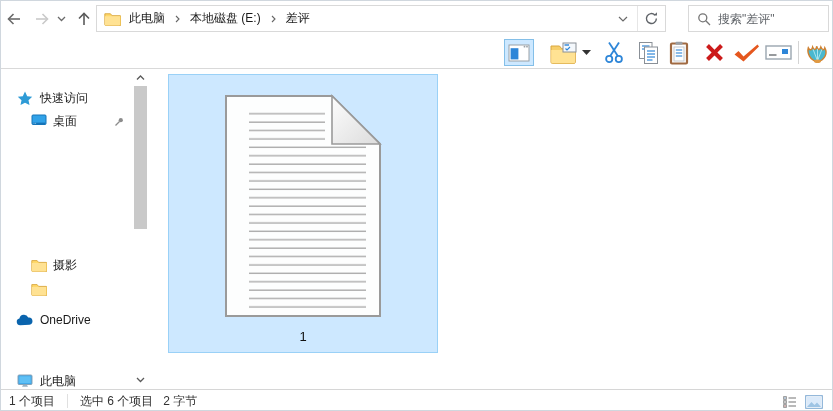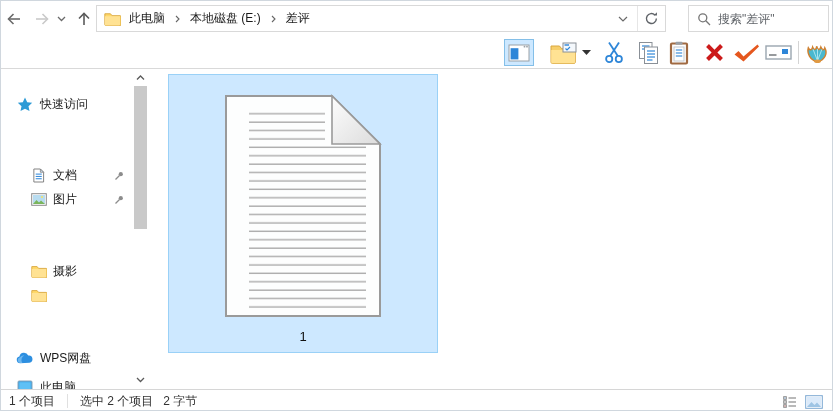--- a/index.html
+++ b/index.html
@@ -27,21 +27,21 @@
   .searchbox input {
     border:none; outline:none; flex:1; min-width:0; font-family:inherit; font-size:12px; color:#555; background:transparent;
   }
   .searchbox input::placeholder { color:#5f6368; opacity:1; }
   
   .row2 { position:absolute; left:0; top:35px; width:833px; height:33px; background:#fff; border-bottom:1px solid #d9d9d9; }
   .tbtn { position:absolute; top:3px; width:30px; height:27px; display:flex; align-items:center; justify-content:center; }
   .tbtn.selected { background:#cde8ff; border:1px solid #84bfe8; }
   .tool-sep { position:absolute; top:5px; width:1px; height:23px; background:#d4d4d4; }
   
-  .sidebar { position:absolute; left:0; top:76px; width:152px; height:318px; background:#fff;text-align:center; }
+  .sidebar { position:absolute; left:0; top:70px; width:152px; height:318px; background:#fff;text-align:center; }
   .srow { position:absolute; left:0; width:150px; height:22px; display:flex; align-items:center; cursor:default; }
   .srow .sicon { position:absolute; width:17px; height:17px; display:flex; align-items:center; justify-content:center; }
   .srow.root .sicon { left:15px; } .srow.root .slabel { margin-left:39px; }
   .srow.child .sicon { left:29px; } .srow.child .slabel { margin-left:52px; }
   .slabel { white-space:nowrap; }
   .pin { position:absolute; left:113px; top:6px; }
   
   .sb-scroll-up   { position:absolute; left:131px; top:70px;  width:17px; height:13px; display:flex; align-items:center; justify-content:center; }
   .sb-scroll-down { position:absolute; left:131px; top:372px; width:17px; height:13px; display:flex; align-items:center; justify-content:center; }
   .sb-thumb { position:absolute; left:133px; top:85px; width:13px; height:143px; background:#c9c9c9; }
@@ -236,60 +236,40 @@
 
     <div class="srow root" style="top:16px">
       <span class="sicon">
           <svg width="16" height="15" viewBox="0 0 16 15">
             <path d="M8 .6 l2.2 4.6 5 .6 -3.7 3.4 1 4.9 L8 11.7 3.5 14.1 l1 -4.9 L.8 5.8 l5 -.6 z" fill="#2e9bd6"></path>
           </svg>
         </span>
       <span class="slabel">快速访问</span>
     </div>
 
-
-
-    <div class="srow child" style="top:87px">
-      <span class="sicon">
-          <svg width="13" height="15" viewBox="0 0 14 16">
-            <path d="M2 1 h7 l3.5 3.5 V15 H2 z" fill="#fff" stroke="#7a7a7a"></path>
-            <path d="M9 1 l3.5 3.5 H9 z" fill="#cfe0f0" stroke="#7a7a7a" stroke-width=".8"></path>
-            <g stroke="#2e86d8" stroke-width="1.1">
-              <line x1="4" y1="6.5" x2="10.5" y2="6.5"></line>
-              <line x1="4" y1="9" x2="10.5" y2="9"></line>
-              <line x1="4" y1="11.5" x2="10.5" y2="11.5"></line>
-            </g>
-          </svg>
-        </span>
-      <span class="slabel">文档</span>
+    <div class="srow child" style="top:39px">
+      <span class="sicon">
+          <svg width="16" height="14" viewBox="0 0 16 14">
+            <rect x="1" y="1" width="14" height="9.5" rx="1" fill="#31a2e8" stroke="#1574b8"></rect>
+            <rect x="1.6" y="8.6" width="12.8" height="1.4" fill="#1574b8"></rect>
+            <circle cx="3" cy="9.3" r=".5" fill="#9fd8f7"></circle>
+            <circle cx="4.6" cy="9.3" r=".5" fill="#9fd8f7"></circle>
+          </svg>
+        </span>
+      <span class="slabel">桌面</span>
       <span class="pin"><svg width="10" height="10" viewBox="0 0 10 10">
             <g stroke="#8c8c8c" stroke-width="1.3">
               <line x1="1.5" y1="8.5" x2="5.5" y2="4.5"></line>
             </g>
             <circle cx="6.8" cy="3.2" r="2.1" fill="#8c8c8c"></circle>
           </svg></span>
     </div>
 
-    <div class="srow child" style="top:111px">
-      <span class="sicon">
-          <svg width="16" height="13" viewBox="0 0 16 13">
-            <rect x=".7" y=".7" width="14.6" height="11.6" fill="#fff" stroke="#8a8a8a"></rect>
-            <rect x="2" y="2" width="12" height="9" fill="#b8dcf0"></rect>
-            <path d="M2 11 l3.5 -4 2.5 2.5 2 -2 4 3.5 z" fill="#7ab55c"></path>
-            <circle cx="11" cy="4" r="1.1" fill="#f4e26a"></circle>
-          </svg>
-        </span>
-      <span class="slabel">图片</span>
-      <span class="pin"><svg width="10" height="10" viewBox="0 0 10 10">
-            <g stroke="#8c8c8c" stroke-width="1.3">
-              <line x1="1.5" y1="8.5" x2="5.5" y2="4.5"></line>
-            </g>
-            <circle cx="6.8" cy="3.2" r="2.1" fill="#8c8c8c"></circle>
-          </svg></span>
-    </div>
+
+
 
 
 
     <div class="srow child" style="top:183px">
       <span class="sicon">
           <svg width="16" height="13" viewBox="0 0 16 13">
             <path d="M.8 1.6 h5.3 l1.5 1.8 h7.6 c.5 0 .8 .3 .8 .8 v7.6 c0 .5 -.3 .8 -.8 .8 H1.6 c-.5 0 -.8 -.3 -.8 -.8 z" fill="#ffd96a" stroke="#d9a73f" stroke-width=".9"></path>
             <path d="M.9 4 H15.1 V11.8 c0 .4 -.3 .7 -.7 .7 H1.6 c-.4 0 -.7 -.3 -.7 -.7 z" fill="#ffe293"></path>
           </svg>
         </span>
@@ -298,30 +278,29 @@
 
     <div class="srow child" style="top:207px">
       <span class="sicon">
           <svg width="16" height="13" viewBox="0 0 16 13">
             <path d="M.8 1.6 h5.3 l1.5 1.8 h7.6 c.5 0 .8 .3 .8 .8 v7.6 c0 .5 -.3 .8 -.8 .8 H1.6 c-.5 0 -.8 -.3 -.8 -.8 z" fill="#ffd96a" stroke="#d9a73f" stroke-width=".9"></path>
             <path d="M.9 4 H15.1 V11.8 c0 .4 -.3 .7 -.7 .7 H1.6 c-.4 0 -.7 -.3 -.7 -.7 z" fill="#ffe293"></path>
           </svg>
         </span>
     </div>
 
-
-    <div class="srow root" style="top:270px">
+    <div class="srow root" style="top:238px">
       <span class="sicon">
           <svg width="19" height="13" viewBox="0 0 20 14">
-            <path d="M5 12.5 a4 4 0 0 1 -1 -7.9 5.5 5.5 0 0 1 10.4 -1 4.2 4.2 0 0 1 1.4 8.4 z" fill="#2d8fe0"></path>
-            <path d="M4.6 12.3 a3.6 3.6 0 0 1 .2 -6.9 4.5 4.5 0 0 1 5 -1.8 5.8 5.8 0 0 0 -2.3 8.7 z" fill="#6cb6ef"></path>
-          </svg>
-        </span>
-      <span class="slabel">WPS网盘</span>
-    </div>
+            <path d="M5 12.5 a4 4 0 0 1 -1 -7.9 5.5 5.5 0 0 1 10.4 -1 4.2 4.2 0 0 1 1.4 8.4 z" fill="#0a64ad"></path>
+          </svg>
+        </span>
+      <span class="slabel">OneDrive</span>
+    </div>
+
 
     <div class="srow root" style="top:299px">
       <span class="sicon">
           <svg width="16" height="14" viewBox="0 0 16 14">
             <rect x="1" y="1" width="14" height="9.5" rx="1" fill="#3aa3e8" stroke="#8aa5b8"></rect>
             <rect x="2.3" y="2.3" width="11.4" height="6.9" fill="#5fc0f5"></rect>
             <path d="M6 11 h4 l1 1.8 H5 z" fill="#9ab2c3"></path>
           </svg>
         </span>
       <span class="slabel">此电脑</span>
@@ -357,21 +336,21 @@
         <rect x="30" y="51" width="117" height="164" fill="url(#ruled)"></rect>
         <path d="M113 3 L161 51 H113 Z" fill="url(#foldg)" stroke="#9a9a9a" stroke-width="1.6"></path>
       </svg>
       <div class="file-name">1</div>
     </div>
   </div>
 
   <div class="statusbar">
     <span>1 个项目</span>
     <span class="status-sep"></span>
-    <span class="status-sel">选中 2 个项目</span>
+    <span class="status-sel">选中 6 个项目</span>
     <span>2 字节</span>
 
     <div class="view-btn" style="right:33px">
       <svg width="14" height="12" viewBox="0 0 14 12">
         <rect x=".7" y=".7" width="2.6" height="2.6" fill="none" stroke="#8a8a8a"></rect>
           <rect x="1.5" y="1.5" width="1" height="1" fill="#5b9bd5"></rect>
         <rect x=".7" y="4.7" width="2.6" height="2.6" fill="none" stroke="#8a8a8a"></rect>
           <rect x="1.5" y="5.5" width="1" height="1" fill="#9a9a9a"></rect>
         <rect x=".7" y="8.7" width="2.6" height="2.6" fill="none" stroke="#8a8a8a"></rect>
           <rect x="1.5" y="9.5" width="1" height="1" fill="#c0504d"></rect>

